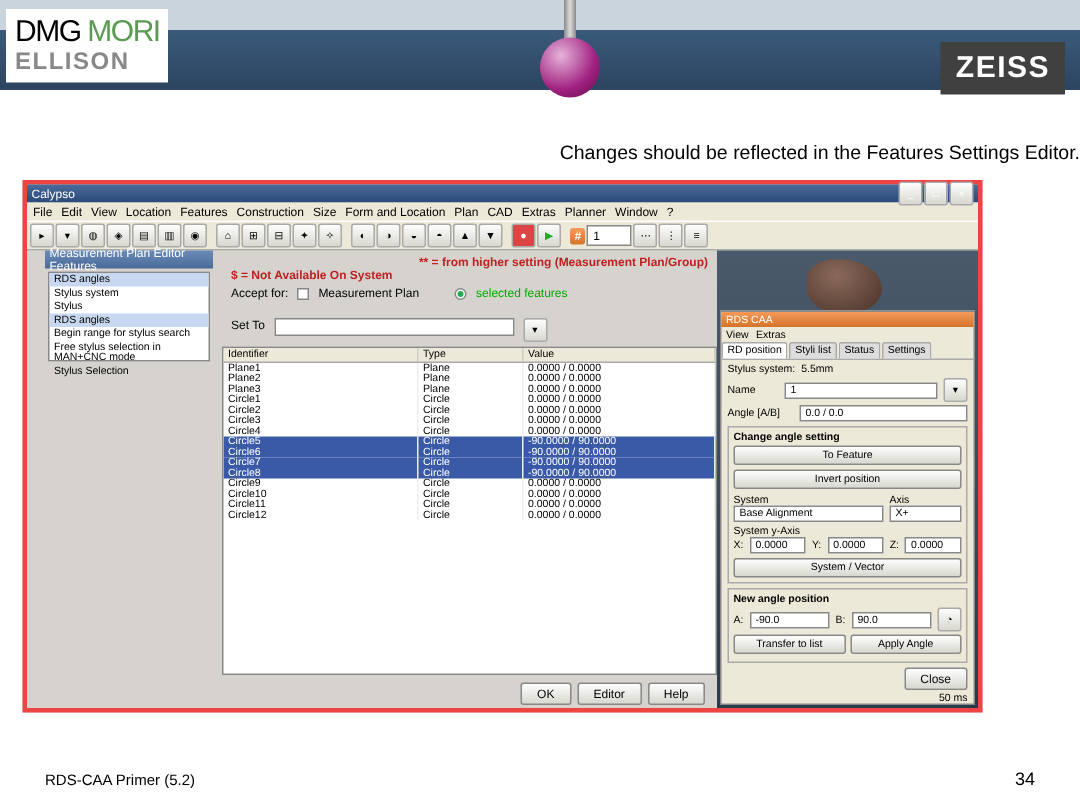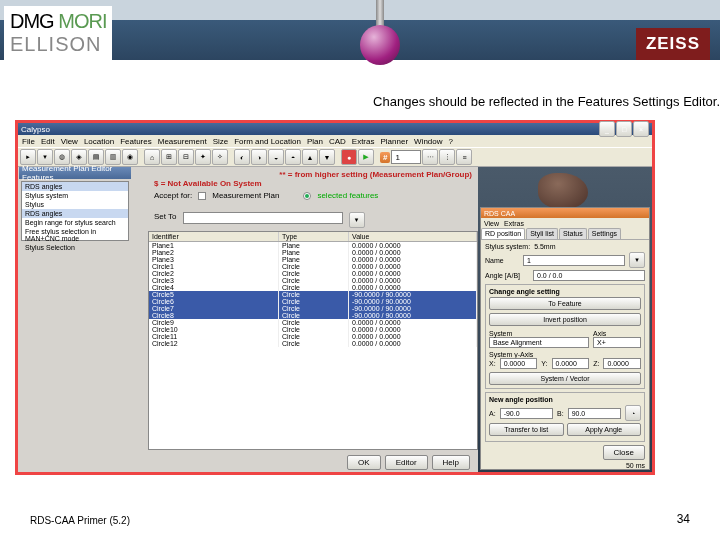--- a/index.html
+++ b/index.html
@@ -6,38 +6,38 @@
   body { font-family: Arial, sans-serif; font-size: 10px; background: #fff; width: 720px; height: 540px; position: relative; overflow: hidden; }
   .header-band { height: 88px; position: relative; }
   .band-bg { position: absolute; inset: 0; }
   .band-stripe { position: absolute; left: 0; right: 0; }
   .stripe1 { top: 0; height: 20px; background: #c9d4dd; }
   .stripe2 { top: 20px; height: 40px; background: linear-gradient(#3a5a7a,#2c4560); }
   .stripe3 { top: 60px; height: 28px; background: #fff; }
   .logo-left { position: absolute; left: 4px; top: 6px; background: #fff; padding: 4px 6px; }
   .logo-dmg { font-size: 20px; font-weight: 400; letter-spacing: -1px; }
   .logo-dmg .mori { color: #5a9a52; }
-  .logo-ell { font-size: 20px; font-weight: 400; color: #888; letter-spacing: 1px; }
+  .logo-ell { font-size: 16px; font-weight: 700; color: #888; letter-spacing: 1px; }
   .probe { position: absolute; left: 350px; top: 0; width: 60px; height: 70px; }
   .probe-stem { position: absolute; left: 26px; top: 0; width: 8px; height: 30px; background: linear-gradient(90deg,#888,#ddd,#888); }
   .probe-ball { position: absolute; left: 10px; top: 25px; width: 40px; height: 40px; border-radius: 50%; background: radial-gradient(circle at 35% 30%, #e6b3d9, #a02080 60%, #5a1148); }
-  .zeiss { position: absolute; right: 10px; top: 28px; background: #7f1d1d; color: #fff; font-size: 17px; font-weight: bold; padding: 6px 10px; letter-spacing: 1px; }
+  .zeiss { position: absolute; right: 10px; top: 28px; background: #404040; color: #fff; font-size: 20px; font-weight: bold; padding: 6px 10px; letter-spacing: 1px; }
   .caption { text-align: right; font-size: 13px; margin: 6px 0 4px; }
   .app { position: absolute; left: 15px; top: 120px; width: 640px; height: 355px; background: #d6d3ce; border: 3px solid #ef4444; font-size: 8px; }
   .titlebar { height: 12px; background: linear-gradient(#4a6a9a,#2a4a7a); color: #fff; display: flex; align-items: center; padding: 0 3px; }
   .titlebar .winctrl { margin-left: auto; display: flex; gap: 1px; }
   .menubar { height: 12px; background: #ece9d8; display: flex; gap: 6px; padding: 0 4px; align-items: center; font-size: 8px; }
   .menubar span { cursor: default; }
   .toolbar { height: 20px; background: #ece9d8; border-top: 1px solid #fff; border-bottom: 1px solid #aaa; display: flex; align-items: center; gap: 1px; padding: 0 2px; }
   .tbtn { width: 16px; height: 16px; background: linear-gradient(#fdfdfd,#d8d8d0); border: 1px solid #aaa; border-radius: 2px; display: inline-flex; align-items: center; justify-content: center; font-size: 7px; }
   .tsep { width: 4px; }
   .tfield { height: 14px; background: #fff; border: 1px solid #888; padding: 0 3px; display: inline-flex; align-items: center; }
   .hash { background: linear-gradient(#f59a5a,#d4742a); border-radius: 2px; padding: 1px 3px; color: #fff; font-weight: bold; }
   .body3 { position: absolute; top: 44px; bottom: 0; left: 0; right: 0; }
-  .leftpanel { position: absolute; left: 1px; top: 0; width: 112px; bottom: 0; }
+  .leftpanel { position: absolute; left: 12px; top: 0; width: 112px; bottom: 0; }
   .leftpanel .lp-title { height: 12px; background: linear-gradient(#6a8ab8,#4a6a98); color: #fff; padding: 0 3px; display: flex; align-items: center; }
   .lp-body { background: #fff; border: 1px solid #888; height: 60px; margin: 2px; }
   .lp-row { padding: 1px 3px; font-size: 7px; }
   .lp-row.hl { background: #c8d8f0; }
   .midpanel { position: absolute; left: 130px; top: 0; width: 330px; bottom: 0; }
   .midtop { height: 60px; padding: 3px 6px; }
   .red1 { color: #c02020; font-weight: bold; font-size: 8px; text-align: right; }
   .red2 { color: #c02020; font-weight: bold; font-size: 8px; }
   .accept-row { display: flex; align-items: center; gap: 6px; margin: 3px 0; }
   .chk { width: 8px; height: 8px; border: 1px solid #888; background: #fff; display: inline-block; }
@@ -102,21 +102,21 @@
       <span class="tbtn">□</span>
       <span class="tbtn">×</span>
     </div>
   </div>
   <div class="menubar" id="menubar">
       <span>File</span>
       <span>Edit</span>
       <span>View</span>
       <span>Location</span>
       <span>Features</span>
-      <span>Measurement</span>
+      <span>Construction</span>
       <span>Size</span>
       <span>Form and Location</span>
       <span>Plan</span>
       <span>CAD</span>
       <span>Extras</span>
       <span>Planner</span>
       <span>Window</span>
       <span>?</span>
     </div>
   <div class="toolbar">

